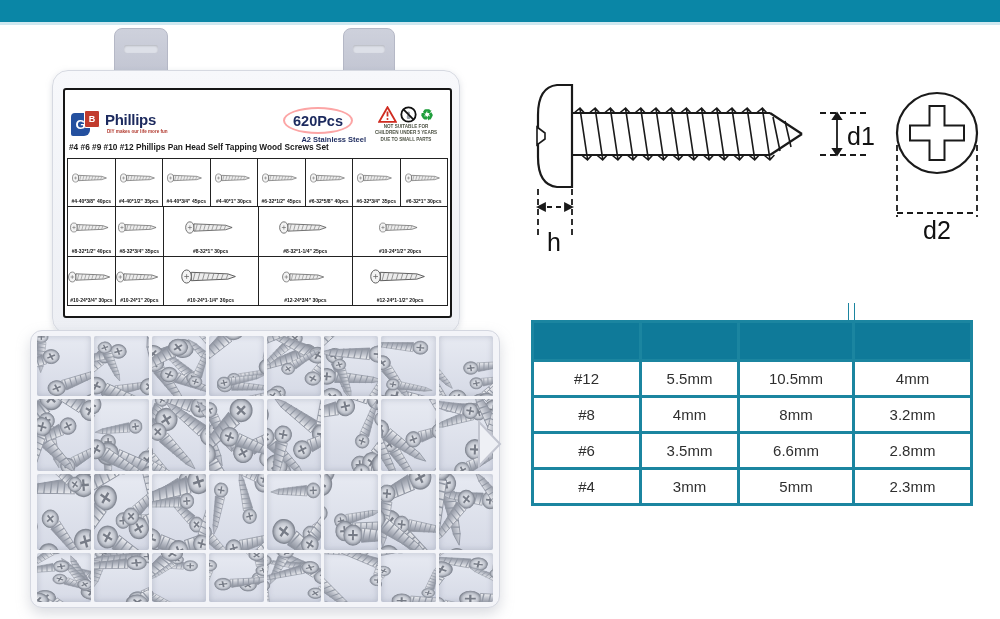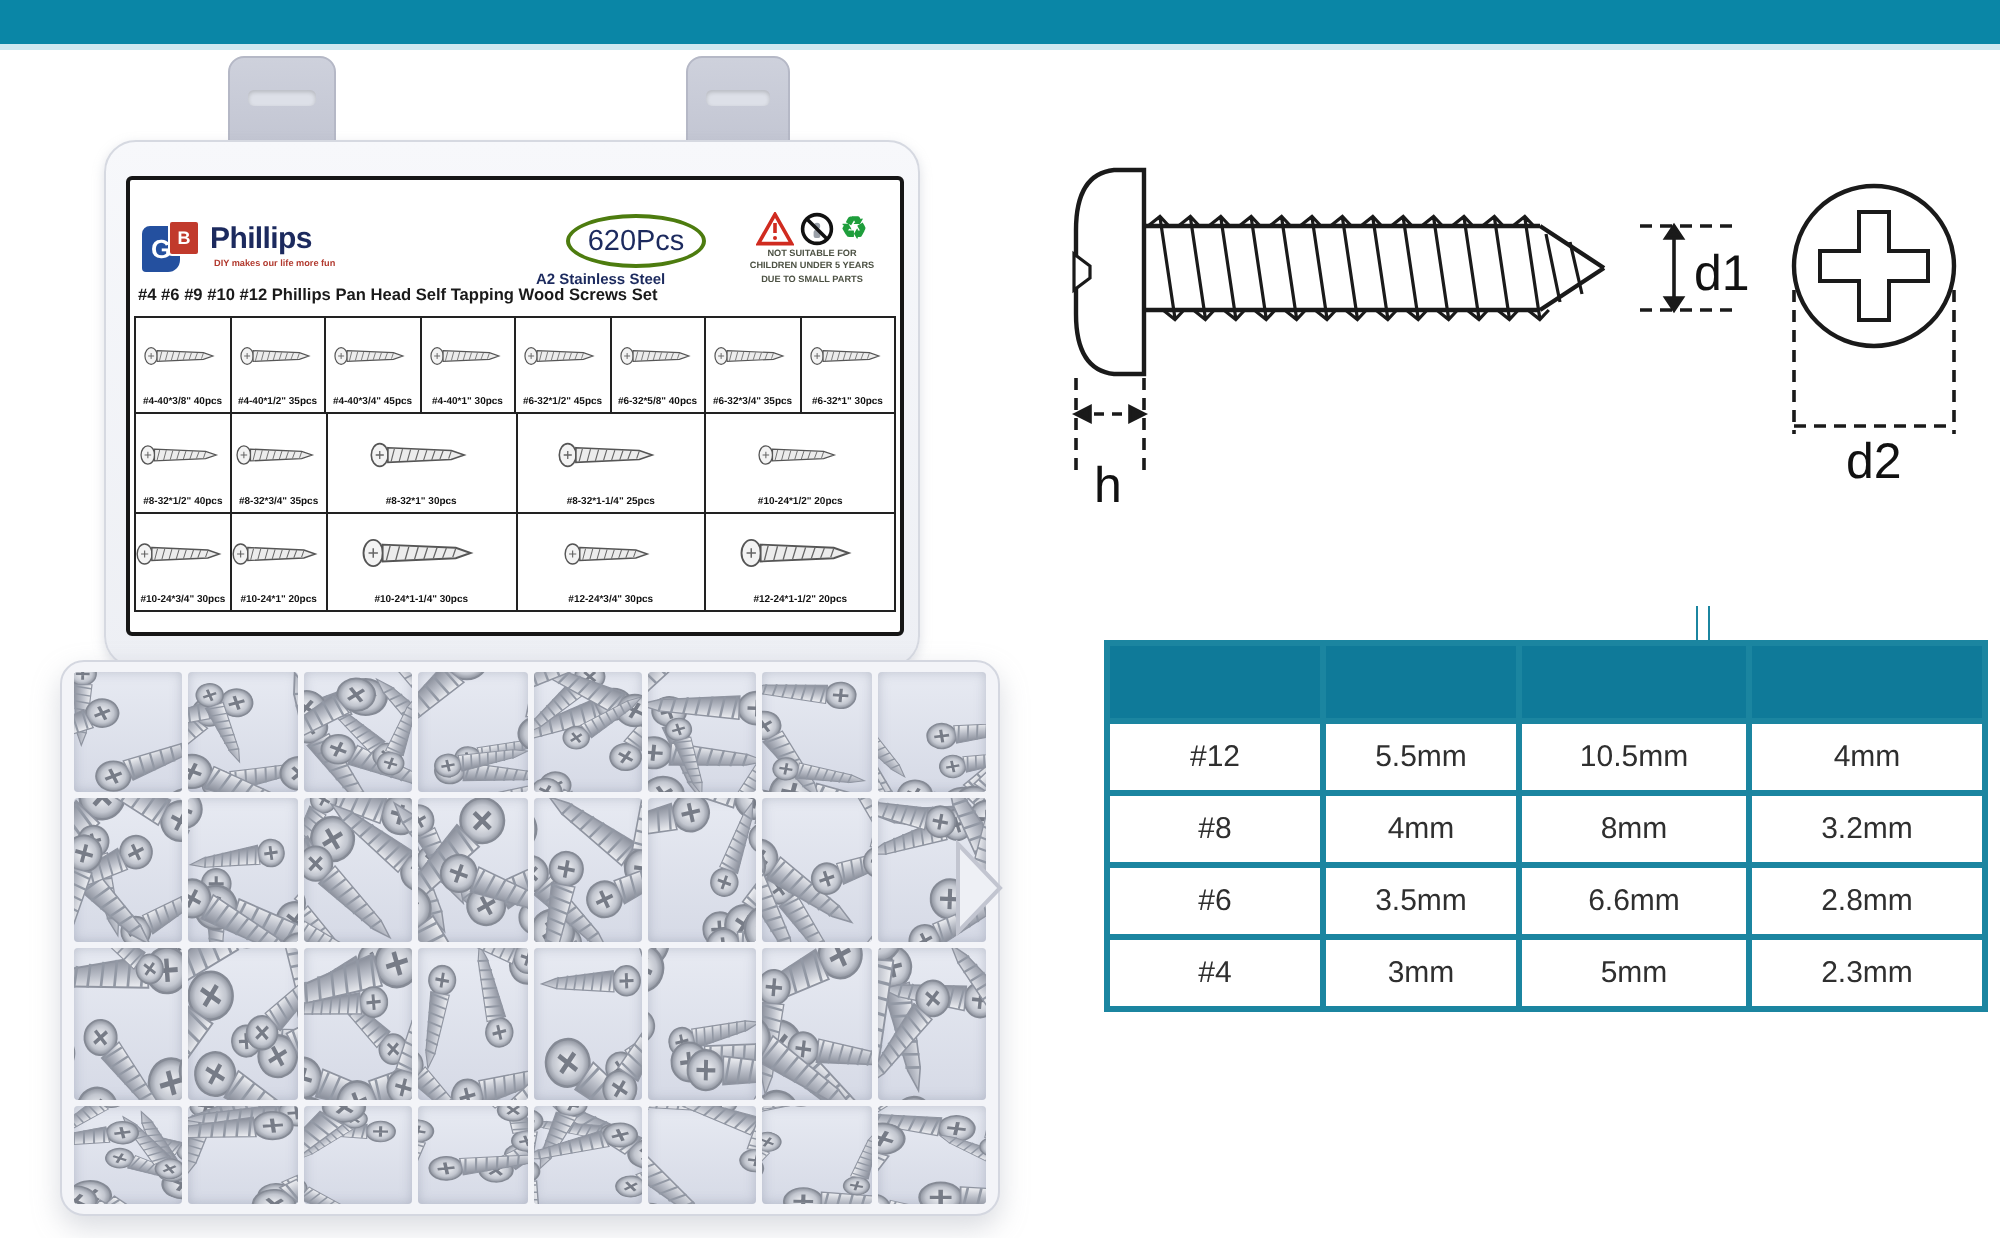--- a/index.html
+++ b/index.html
@@ -26,24 +26,24 @@
   .mark{position:absolute;left:6px;top:20px;width:30px;height:28px;}
   .mark i{position:absolute;font-style:normal;text-align:center;color:#fff;font-weight:800;}
   .mg{left:0;top:3px;width:19px;height:23px;line-height:23px;font-size:13px;background:#24509f;
       border-radius:4px 2px 6px 2px;}
   .mb{left:13px;top:0;width:14px;height:16px;line-height:16px;font-size:9px;background:#c13a2c;
       border-radius:2px;border:1px solid #fff;}
   .bname{position:absolute;left:40px;top:21px;font-size:15px;font-weight:800;color:#1c2a5e;
       letter-spacing:-.3px;}
   .btag{position:absolute;left:42px;top:39px;font-size:4.6px;font-weight:700;color:#b23a2f;}
 
-  .pcs{position:absolute;left:218px;top:17px;width:66px;height:23px;border:2px solid #4d7c0f;
+  .pcs{position:absolute;left:218px;top:17px;width:66px;height:23px;border:2px solid #fca5a5;
       border-radius:50%;display:flex;align-items:center;justify-content:center;
-      font-weight:400;font-size:14.5px;color:#1c2a5e;background:#fff;}
-  .material{position:absolute;left:203px;top:45px;width:98px;text-align:left;font-weight:700;
+      font-weight:700;font-size:14.5px;color:#1c2a5e;background:#fff;}
+  .material{position:absolute;left:203px;top:45px;width:98px;text-align:right;font-weight:700;
       font-size:7.5px;color:#1c2a5e;}
 
   .warn{position:absolute;left:299px;top:15px;width:84px;text-align:center;}
   .warn-icons{display:flex;justify-content:center;align-items:center;gap:3px;height:19px;}
   .recycle{font-size:15px;line-height:15px;color:#1f9e3c;font-weight:700;}
   .warn-text{margin-top:1px;font-size:4.6px;line-height:6.4px;font-weight:800;color:#4d5244;}
 
   .ltitle{position:absolute;left:4px;top:52px;width:300px;font-size:8.3px;font-weight:800;
       color:#1a1a1a;white-space:nowrap;}
 
@@ -73,21 +73,21 @@
   .clasp{position:absolute;left:477px;top:420px;}
 
   
   .diagram{position:absolute;left:515px;top:55px;width:485px;height:200px;}
   .dim-text{font-family:"Liberation Sans",sans-serif;font-size:25px;fill:#111;}
 
   .stub{position:absolute;left:848px;top:303px;width:5px;height:18px;
       border-left:1.5px solid #1b85a0;border-right:1.5px solid #1b85a0;}
 
   table.spec{position:absolute;left:531px;top:320px;width:439px;border-collapse:collapse;
-      table-layout:fixed;margin-left:21px;}
+      table-layout:fixed;}
   table.spec th{background:#0f7a99;height:34px;border:3px solid #1b85a0;}
   table.spec td{background:#fff;height:31px;border:3px solid #1b85a0;text-align:center;
       font-size:15px;color:#2f2f2f;}
 
   .svg-defs{position:absolute;width:0;height:0;overflow:hidden;}
 </style>
 </head>
 <body>
 
 <svg class="svg-defs" aria-hidden="true">

